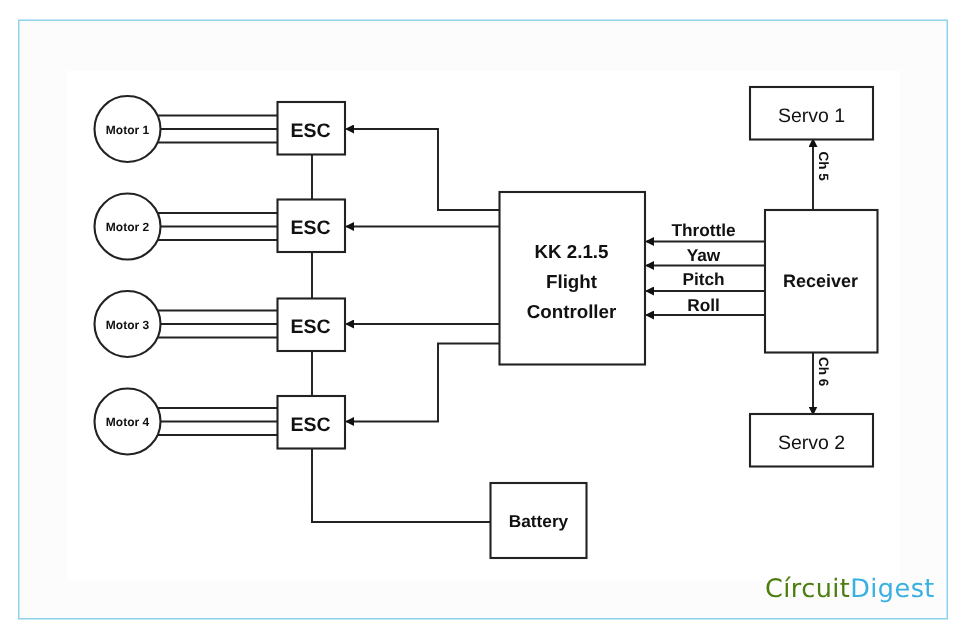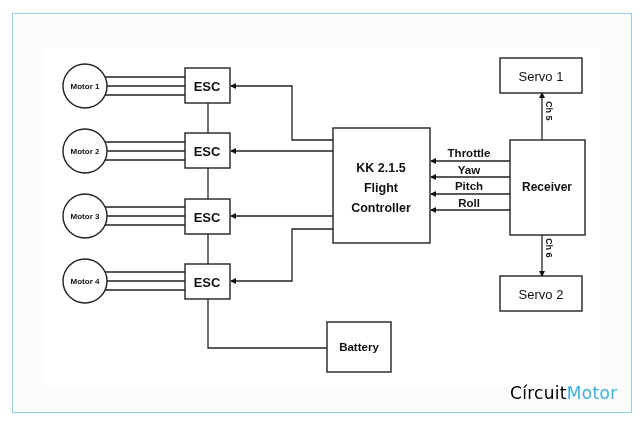--- a/index.html
+++ b/index.html
@@ -2,21 +2,21 @@
 <html><head>
 <meta charset="utf-8">
 <style>
   html,body{margin:0;padding:0;background:#ffffff;}
   body{width:644px;height:427px;position:relative;overflow:hidden;font-family:"Liberation Sans",sans-serif;}
   #frame{position:absolute;left:12px;top:13px;width:620px;height:400px;border:1.5px solid #8fd3ea;background:#fcfcfc;box-sizing:border-box;}
   #canvas{position:absolute;left:45px;top:47px;width:555px;height:340px;background:#ffffff;}
   svg{position:absolute;left:0;top:0;}
   .lbl{font-family:"Liberation Sans",sans-serif;font-weight:bold;fill:#111;}
   #logo{position:absolute;left:510px;top:383px;font-family:"DejaVu Sans",sans-serif;font-size:17px;letter-spacing:0.3px;}
-  #logo .a{color:#000000;}
+  #logo .a{color:#4d7c0f;}
   #logo .b{color:#3ab0e0;}
 </style>
 </head>
 <body>
 
 <div id="frame"></div>
 <div id="canvas"></div>
 
 <svg width="644" height="427">
   <defs>
@@ -90,13 +90,13 @@
     <text font-size="13" font-weight="normal" x="541" y="81">Servo 1</text>
     <text font-size="13" font-weight="normal" x="541" y="299">Servo 2</text>
     <text font-size="11.5" x="359" y="351">Battery</text>
   </g>
   <g class="lbl" font-size="9">
     <text transform="translate(546,101) rotate(90)">Ch 5</text>
     <text transform="translate(546,238) rotate(90)">Ch 6</text>
   </g>
 </svg>
 
-<div id="logo"><span class="a">Círcuit</span><span class="b">Motor</span></div>
+<div id="logo"><span class="a">Círcuit</span><span class="b">Digest</span></div>
 
 </body></html>

